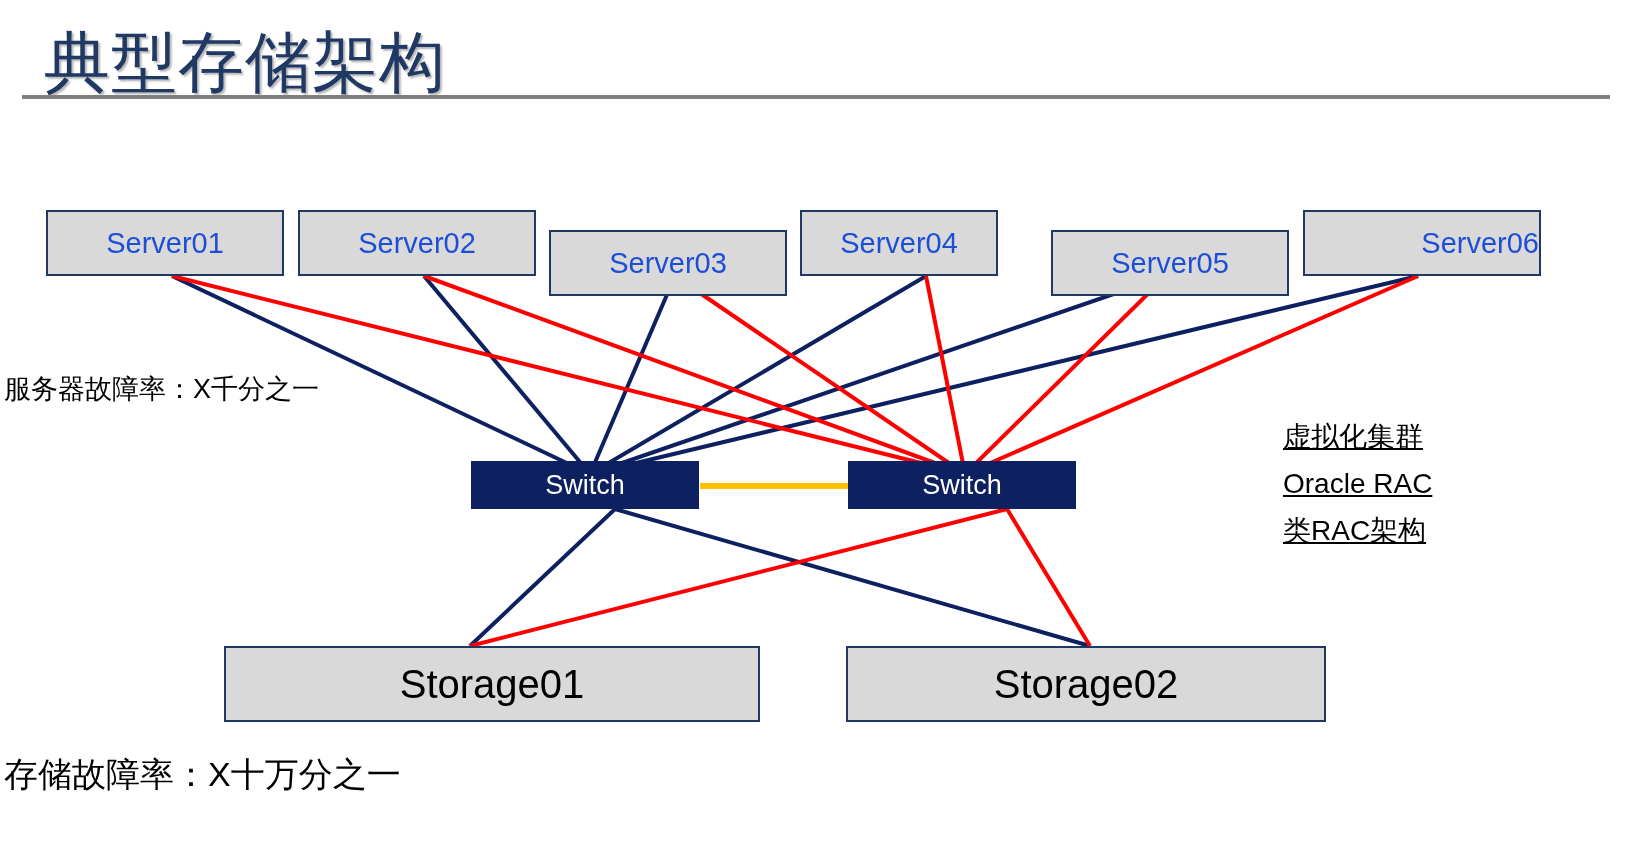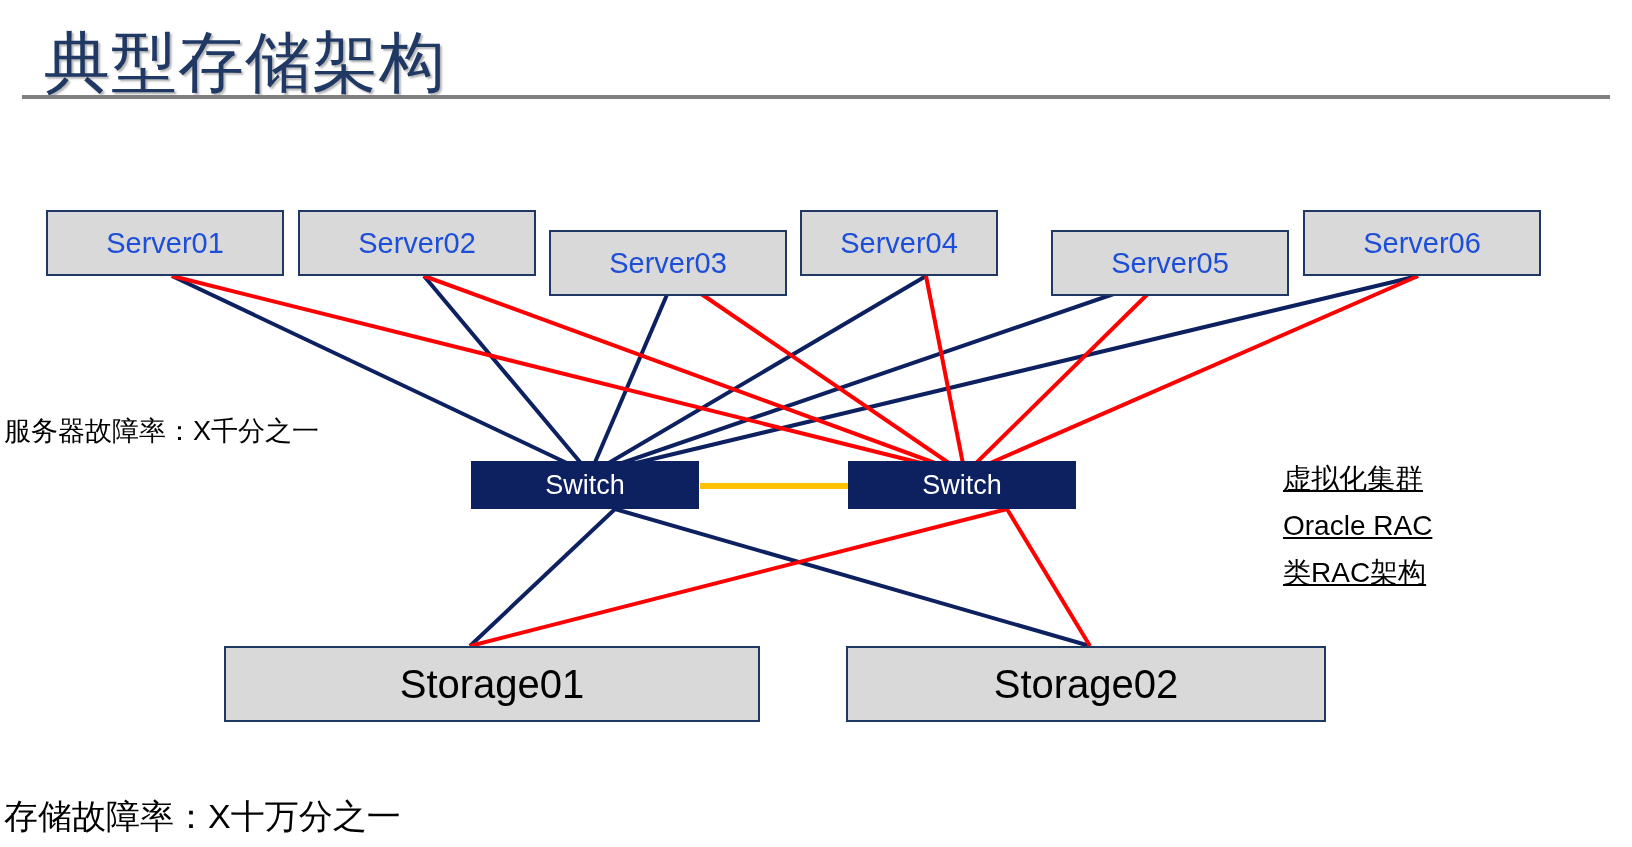--- a/index.html
+++ b/index.html
@@ -77,21 +77,20 @@
     font-size: 27px;
     color: #ffffff;
     height: 48px;
     top: 473px;
   }
   
   .free-label {
     position: absolute;
     color: #000000;
     white-space: nowrap;
-    margin-top: 42px;
   }
   #server-rate-label {
     left: 4px;
     top: 371px;
     font-size: 27px;
   }
   #storage-rate-label {
     left: 4px;
     top: 752px;
     font-size: 34px;
@@ -144,21 +143,21 @@
       </div>
       <div class="node server-node" style="left: 549px; top: 210px; width: 238px; height: 66px; margin-top: 20px;">
         <span>Server03</span>
       </div>
       <div class="node server-node" style="left: 800px; top: 210px; width: 198px; height: 66px;">
         <span>Server04</span>
       </div>
       <div class="node server-node" style="left: 1051px; top: 210px; width: 238px; height: 66px; margin-top: 20px;">
         <span>Server05</span>
       </div>
-      <div class="node server-node" style="left: 1303px; top: 210px; width: 238px; height: 66px;">
+      <div class="node server-node" style="left: 1303px; top: 210px; width: 238px; height: 66px; justify-content: flex-end;">
         <span>Server06</span>
       </div>
       <div class="node switch-node" style="left: 471px; top: 461px; width: 228px; height: 48px;">
         <span>Switch</span>
       </div>
       <div class="node switch-node" style="left: 848px; top: 461px; width: 228px; height: 48px;">
         <span>Switch</span>
       </div>
       <div class="node storage-node" style="left: 224px; top: 646px; width: 536px; height: 76px;">
         <span>Storage01</span>

